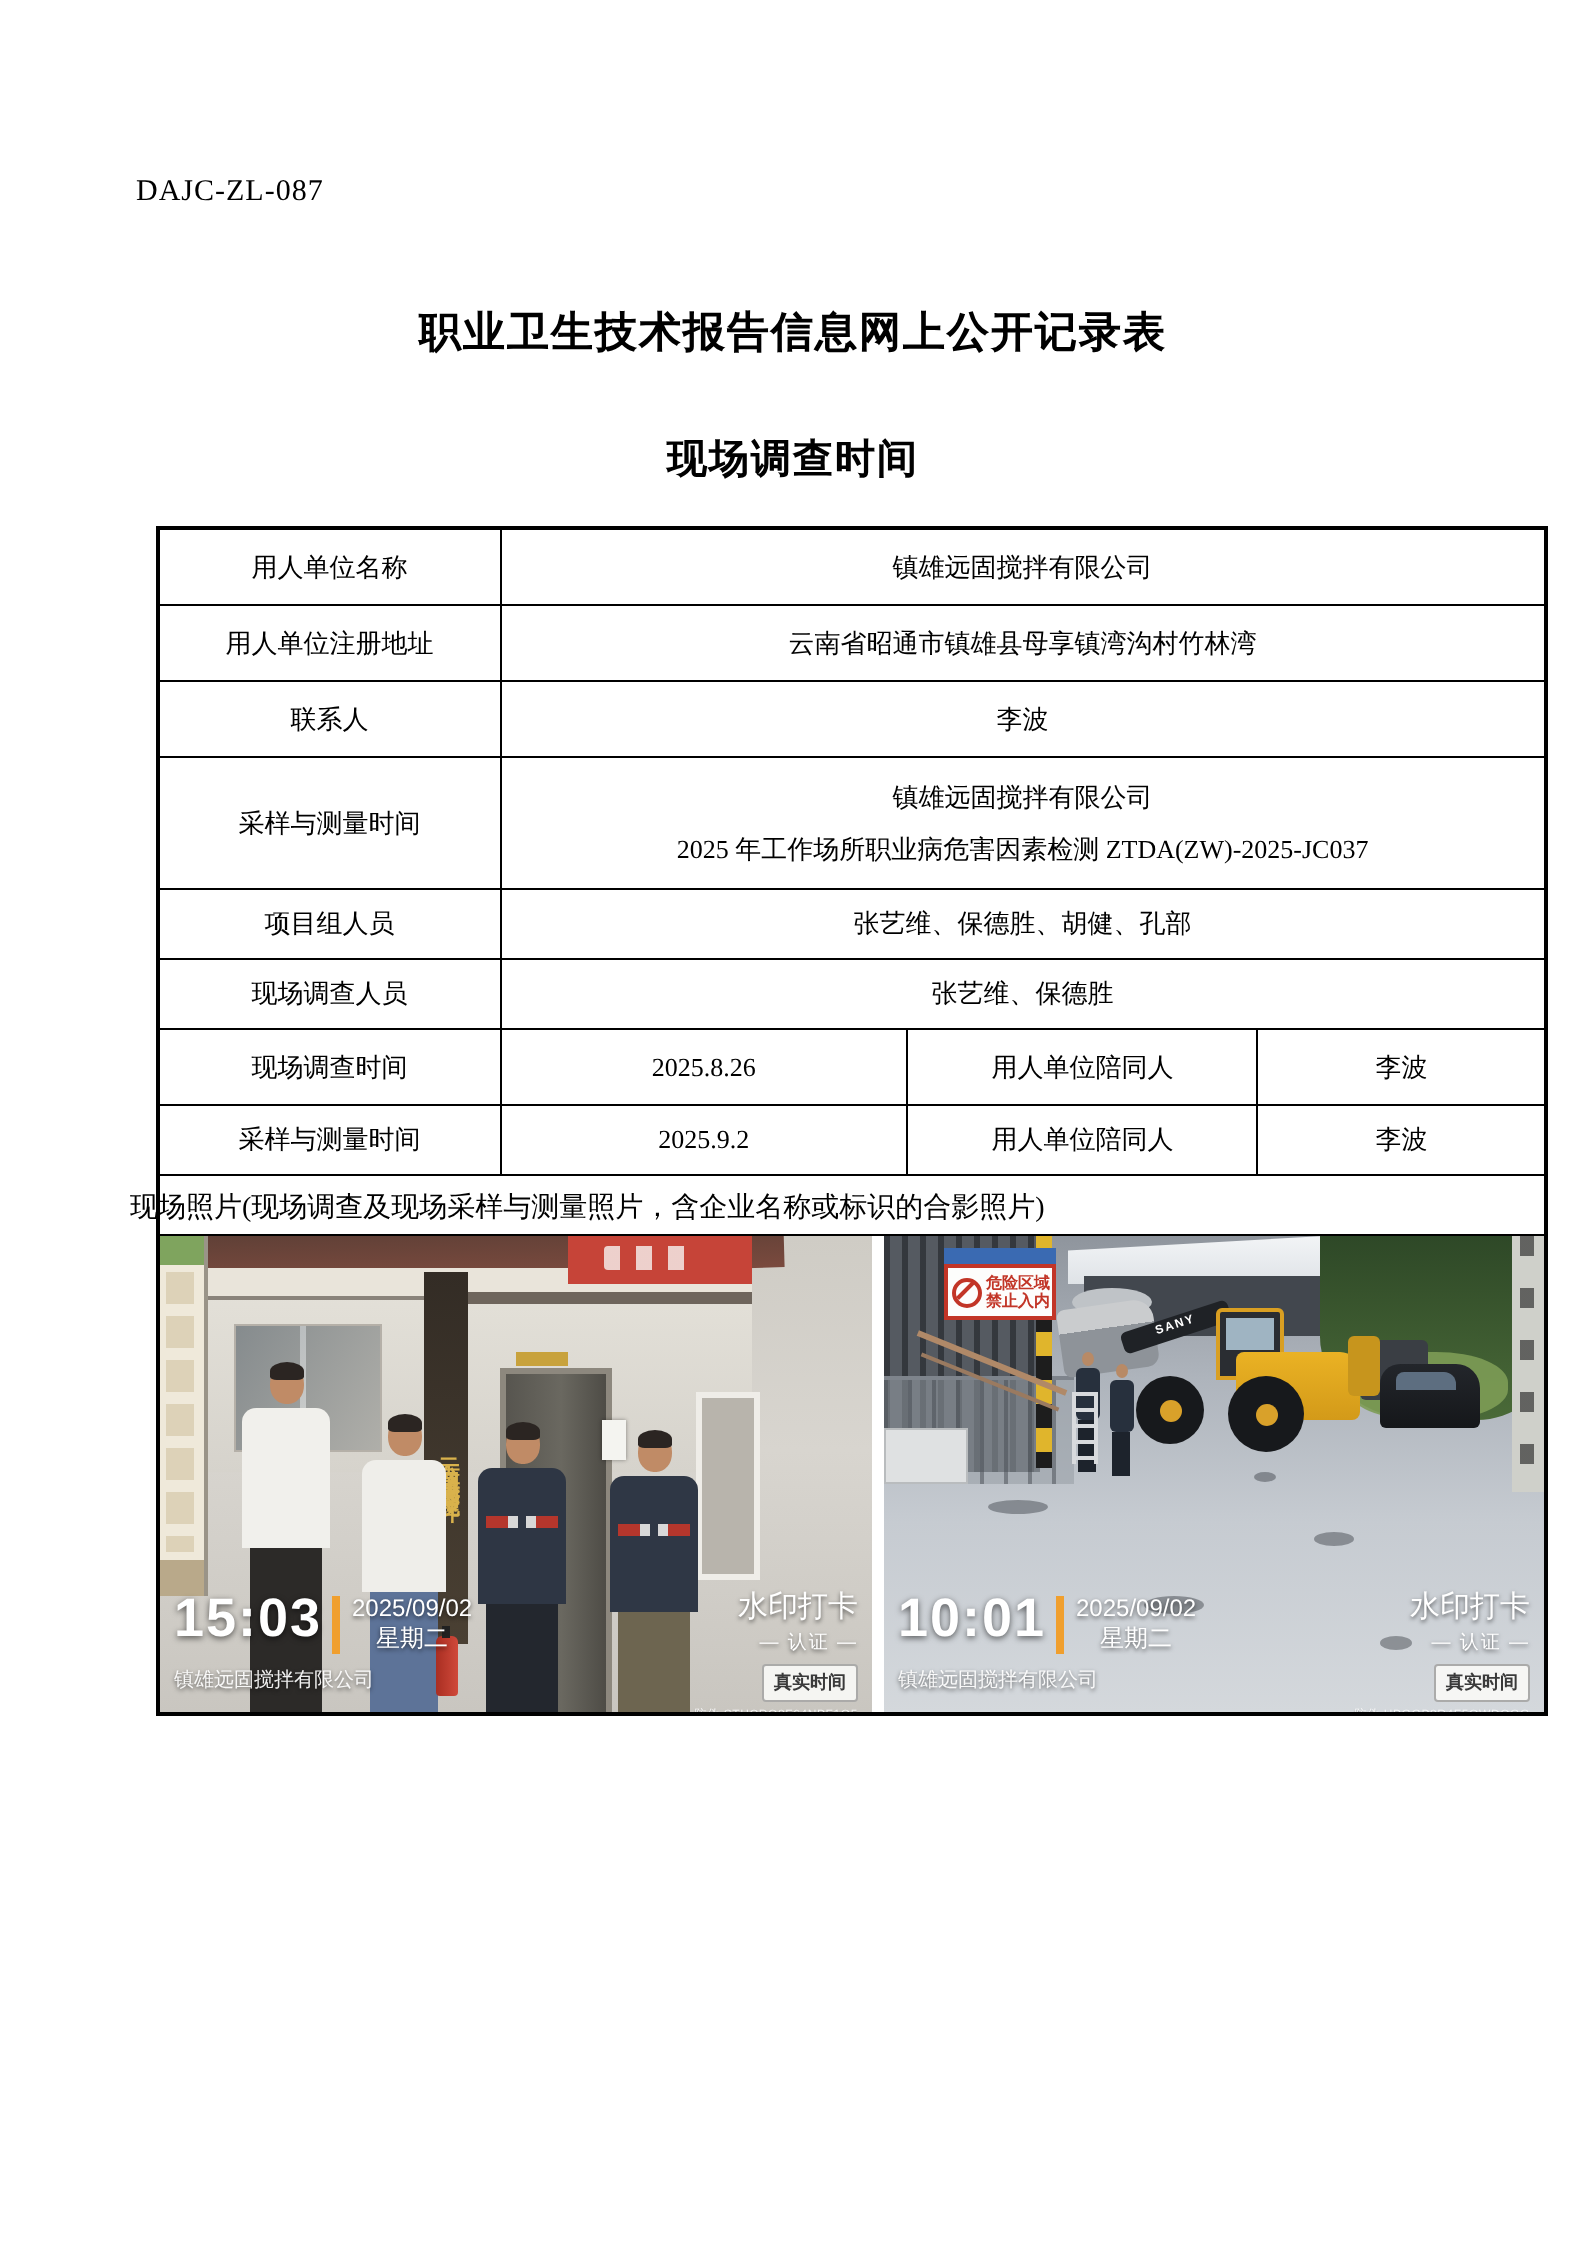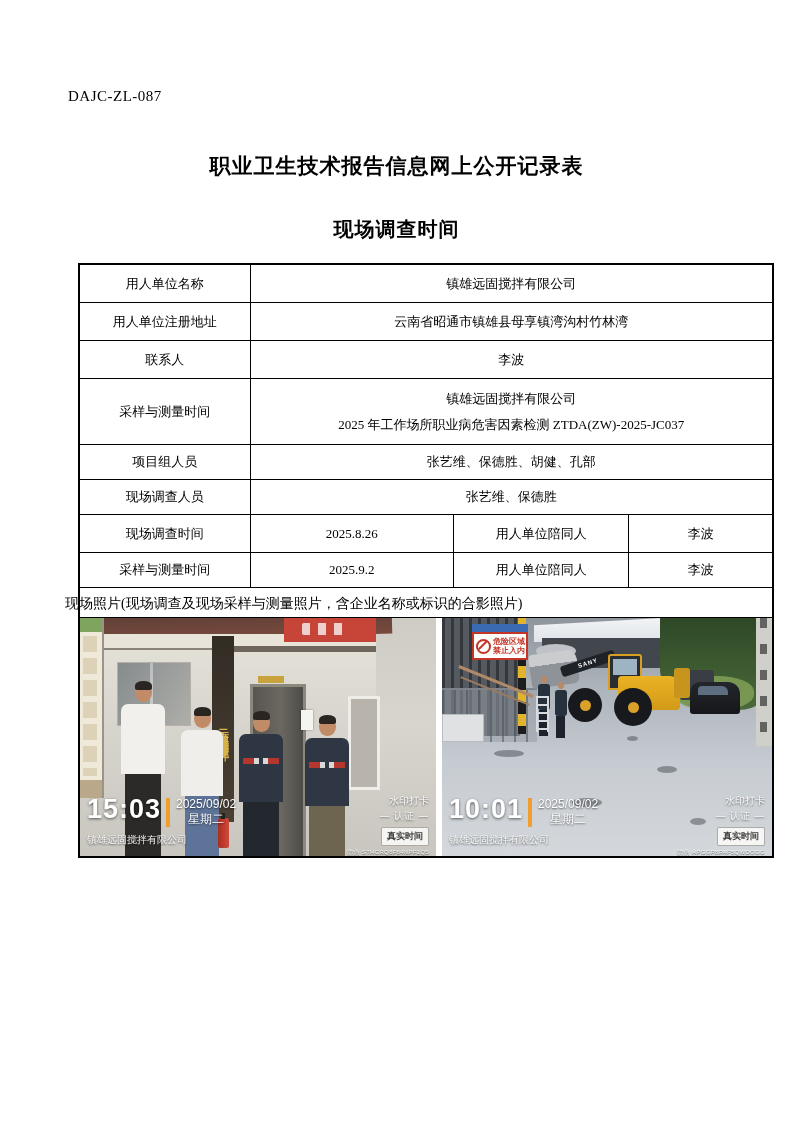--- a/index.html
+++ b/index.html
@@ -120,21 +120,21 @@
   .rp-pad{left:0;top:96px;width:40px;height:26px;background:#dfe1e2;border:1px solid #b9bcbe;}
   .stain{position:absolute;background:rgba(58,62,68,.45);border-radius:50%;}
 
   
   .wm-time{left:7px;top:178px;font-size:27px;font-weight:bold;color:#fff;line-height:1;
       text-shadow:0 1px 3px rgba(0,0,0,.6);letter-spacing:1px;}
   .wm-bar{left:86px;top:180px;width:4px;height:29px;background:#f09f2e;}
   .wm-date{left:96px;top:179px;color:#fff;font-size:12px;line-height:15px;text-shadow:0 1px 2px rgba(0,0,0,.6);}
   .wm-company{left:7px;top:215px;color:rgba(255,255,255,.93);font-size:10px;text-shadow:0 1px 2px rgba(0,0,0,.6);}
   .wm-right{right:7px;top:176px;text-align:right;color:#fff;}
-  .wm-check{font-size:10px;text-shadow:0 1px 2px rgba(0,0,0,.6);}
+  .wm-check{font-size:15px;text-shadow:0 1px 2px rgba(0,0,0,.6);}
   .wm-auth{font-size:9.5px;margin-top:2px;letter-spacing:1px;text-shadow:0 1px 2px rgba(0,0,0,.6);}
   .wm-badge{display:inline-block;margin-top:4px;background:rgba(248,248,246,.92);color:#3a3a3a;
       font-size:9px;font-weight:bold;padding:2px 5px;border-radius:2px;border:1px solid rgba(120,120,120,.6);}
   .wm-code{font-size:6px;margin-top:2px;color:rgba(255,255,255,.85);text-shadow:0 1px 1px rgba(0,0,0,.6);letter-spacing:.3px;}
 </style>
 </head>
 <body>
 
 <div class="page">
   <div class="doc-code">DAJC-ZL-087</div>

